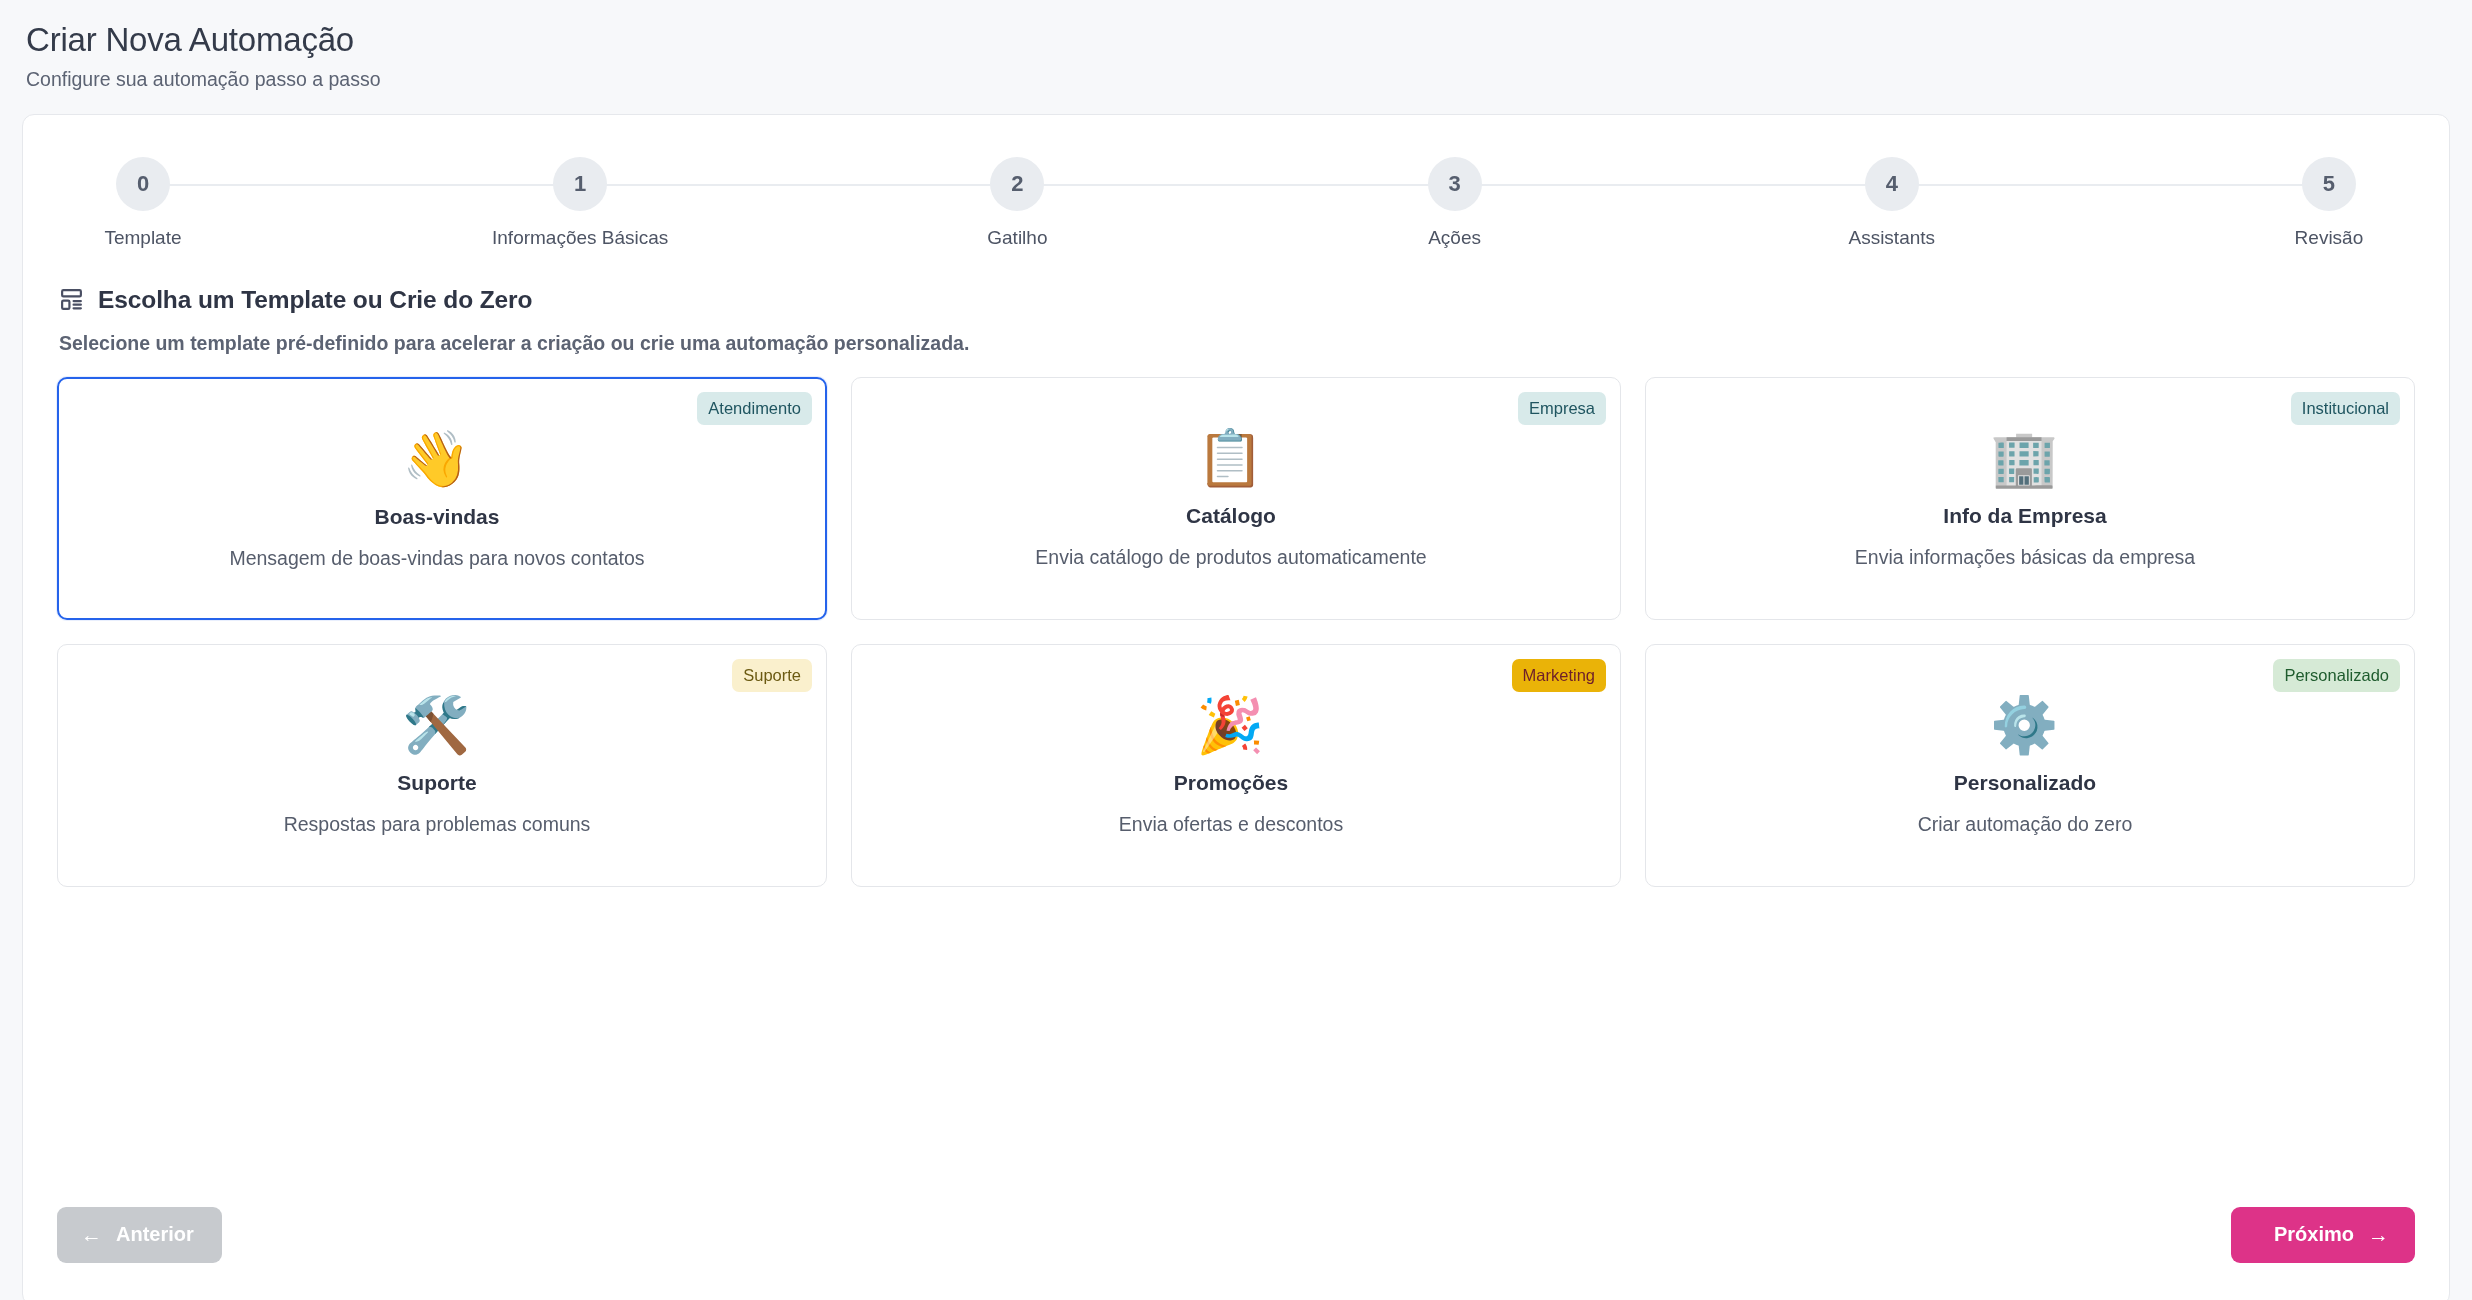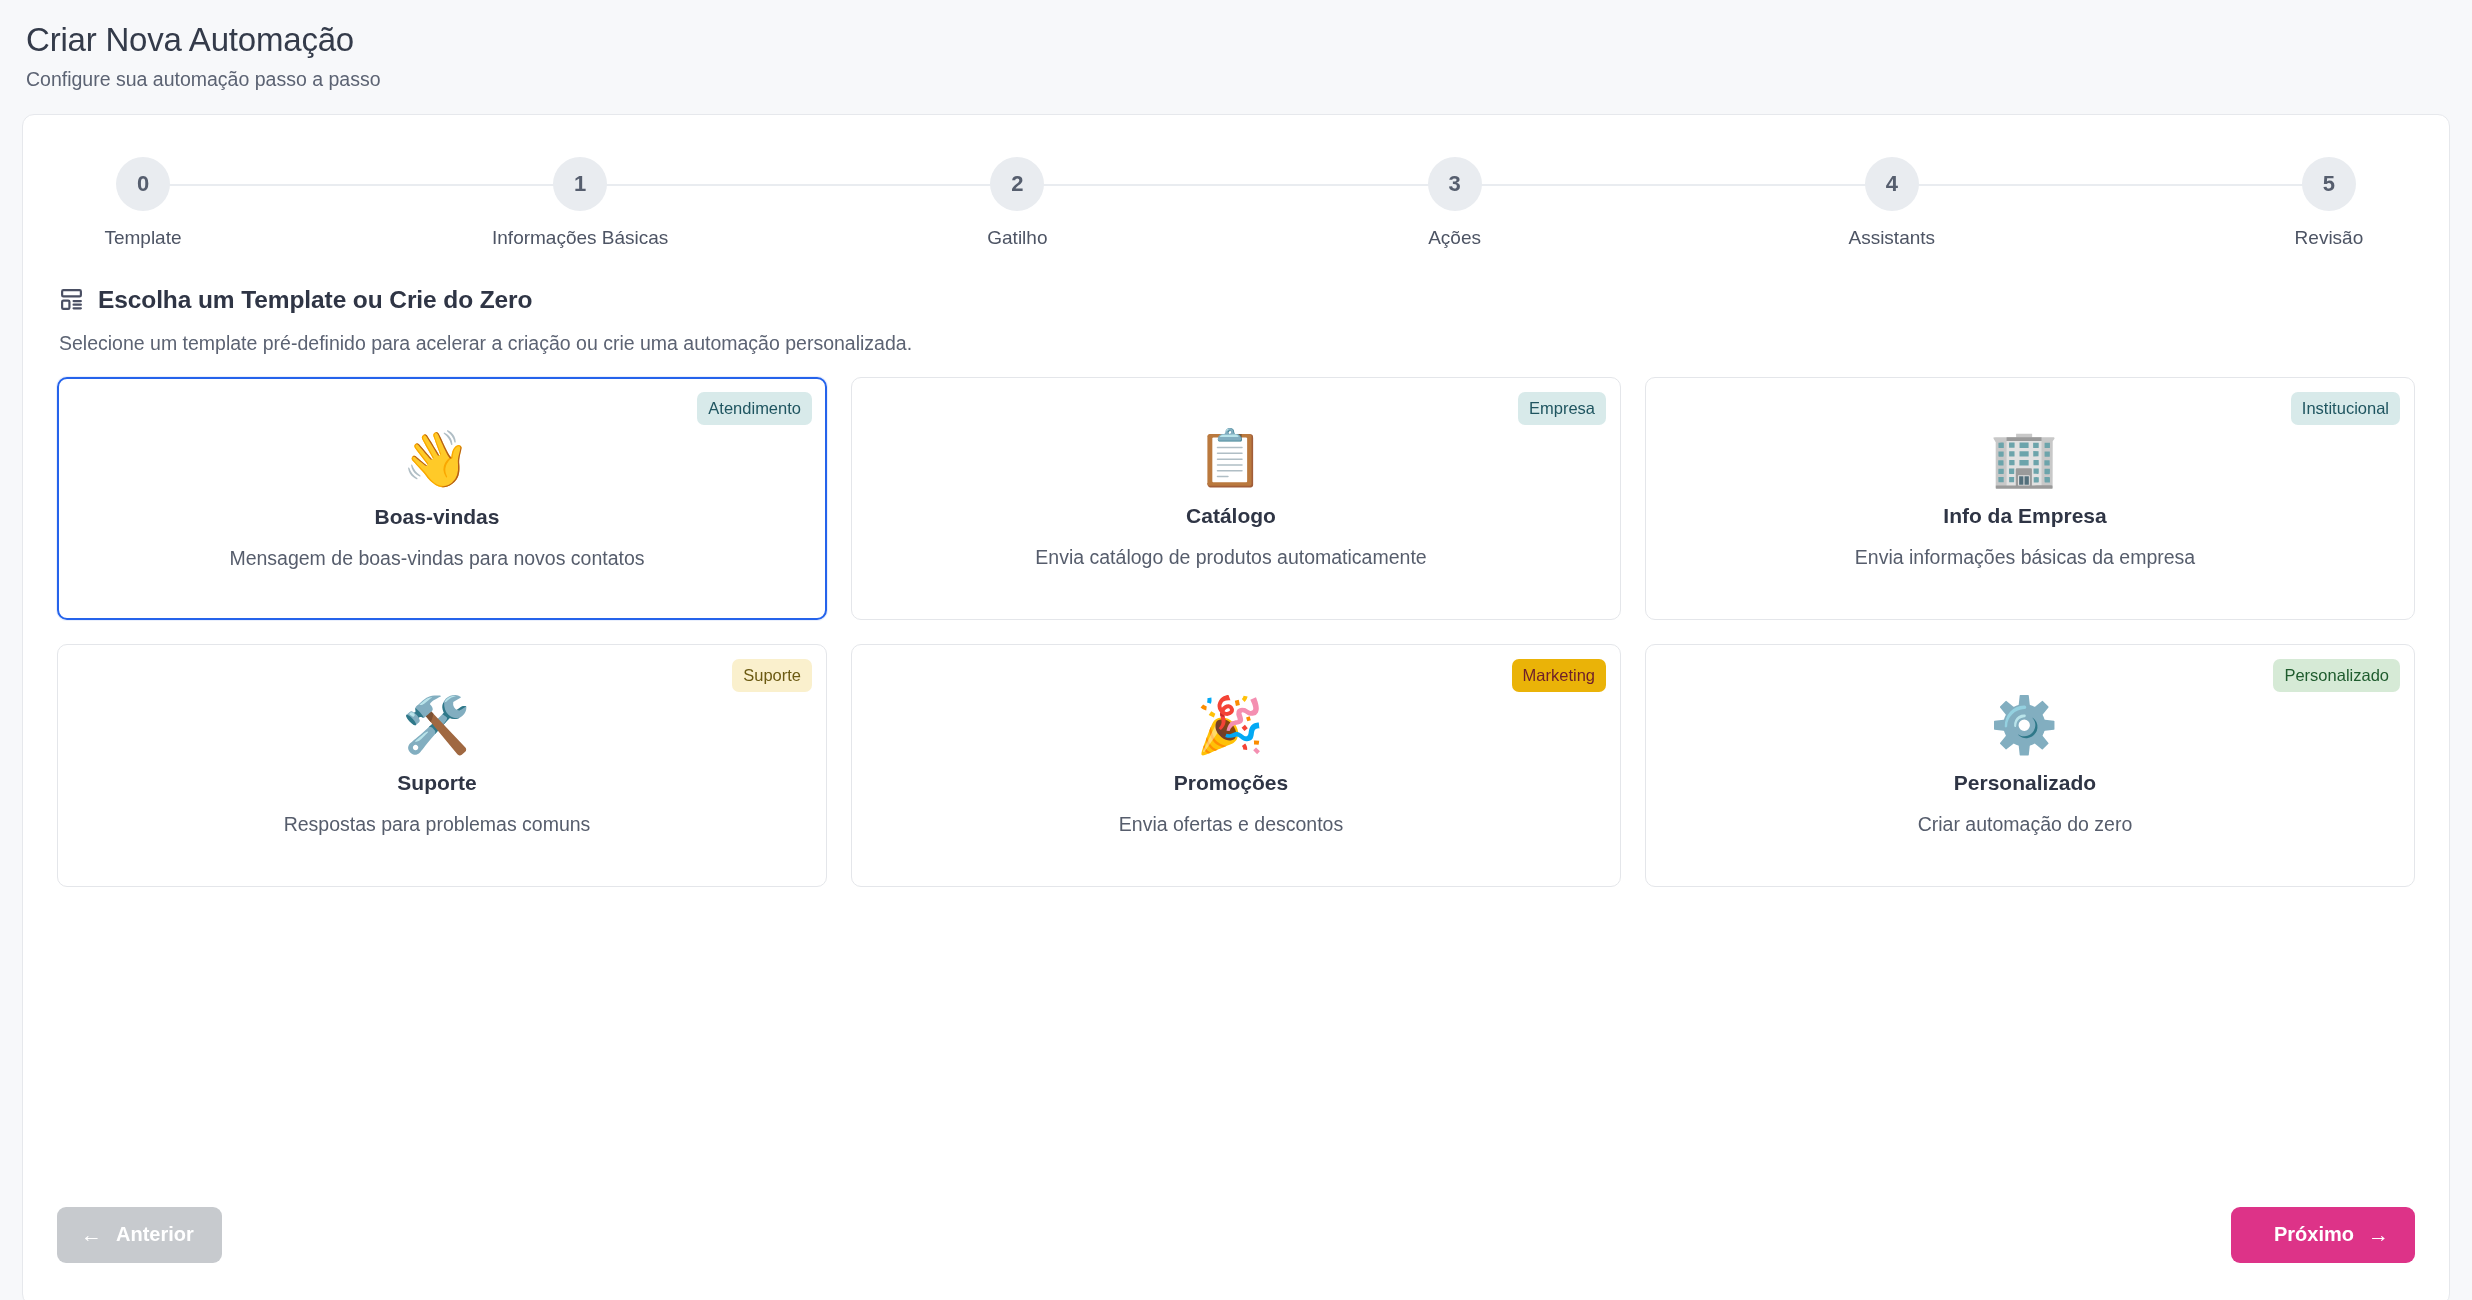--- a/index.html
+++ b/index.html
@@ -111,21 +111,21 @@
     font-size: 24.5px;
     font-weight: 700;
     color: #2f3545;
     letter-spacing: -0.1px;
   }
   .section-desc {
     margin-top: 18px;
     padding-left: 2px;
     font-size: 19.5px;
     color: #5c6373;
-    font-weight: 400;
+    font-weight: 700;
   }
 
   
   .template-grid {
     margin-top: 22px;
     display: grid;
     grid-template-columns: repeat(3, 1fr);
     gap: 24px 24px;
   }
   .tpl-card {

